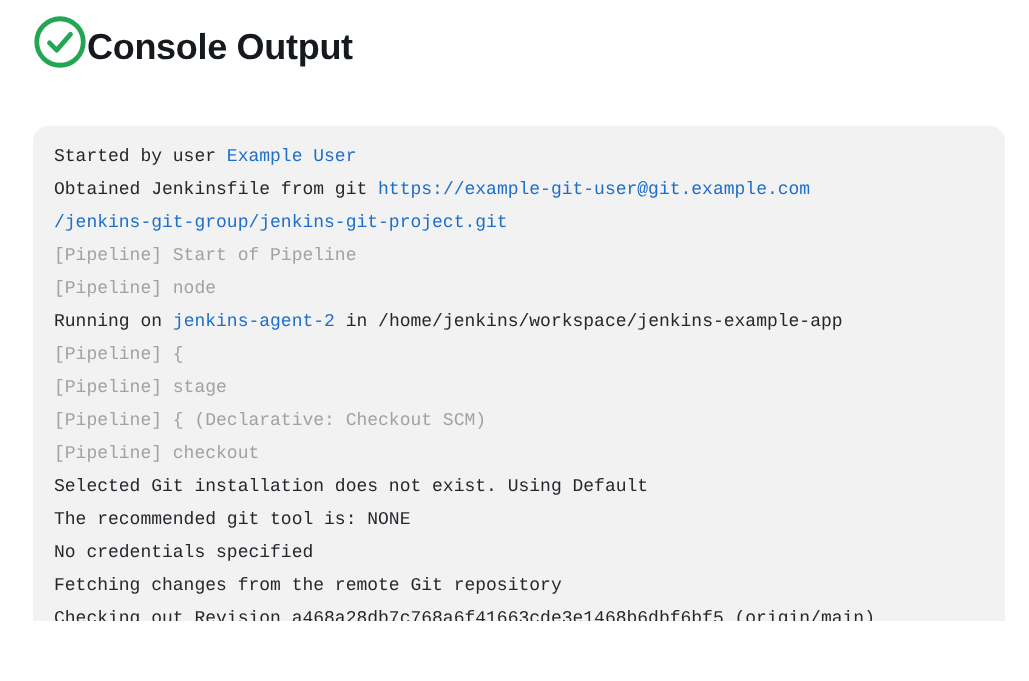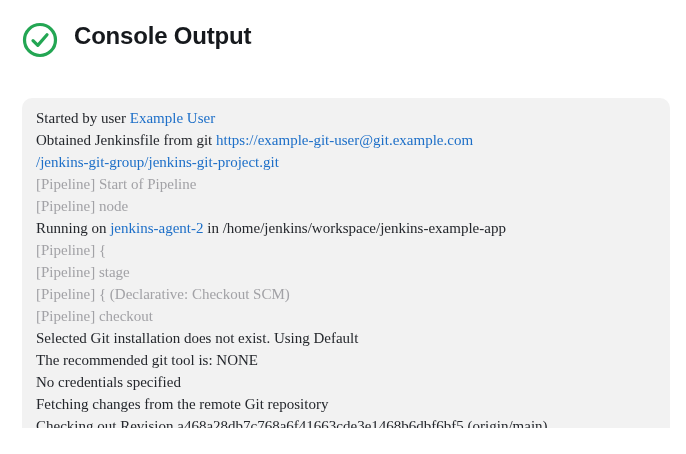--- a/index.html
+++ b/index.html
@@ -13,23 +13,23 @@
   }
   *{margin:0;padding:0;box-sizing:border-box;}
   html,body{
     width:686px;height:454px;
     background:var(--page_bg);
     overflow:hidden;
     font-family:"Liberation Sans", sans-serif;
   }
   .header{
     display:flex;
-    align-items:flex-start;
-    gap:16px;
-    margin:22px 0 0 22px;
+    align-items:flex-end;
+    gap:0;
+    margin:8px 0 0 22px;
     height:38px;
   }
   .status-icon{
     width:36px;height:36px;
     display:inline-flex;
     flex:0 0 auto;
     color:var(--success);
   }
   .status-icon svg{width:100%;height:100%;}
   .page-title{
@@ -38,22 +38,22 @@
     color:var(--title);
     letter-spacing:-0.2px;
   }
   .console{
     margin:38px 0 12px 22px;
     width:648px;
     height:330px;
     background:var(--console_bg);
     border-radius:10px 10px 0 0;
     padding:9px 14px 0 14px;
-    font-family:Liberation Serif, serif;
-    font-size:15px;
+    font-family:Liberation Mono, monospace;
+    font-size:12px;
     line-height:22px;
     color:var(--text);
     white-space:pre;
     overflow:hidden;
   }
   .console-line{min-height:22px;}
   .seg-plain{color:var(--text);}
   .seg-muted{color:var(--muted);}
   a.seg-link{color:var(--link);text-decoration:none;cursor:pointer;}
 </style>

